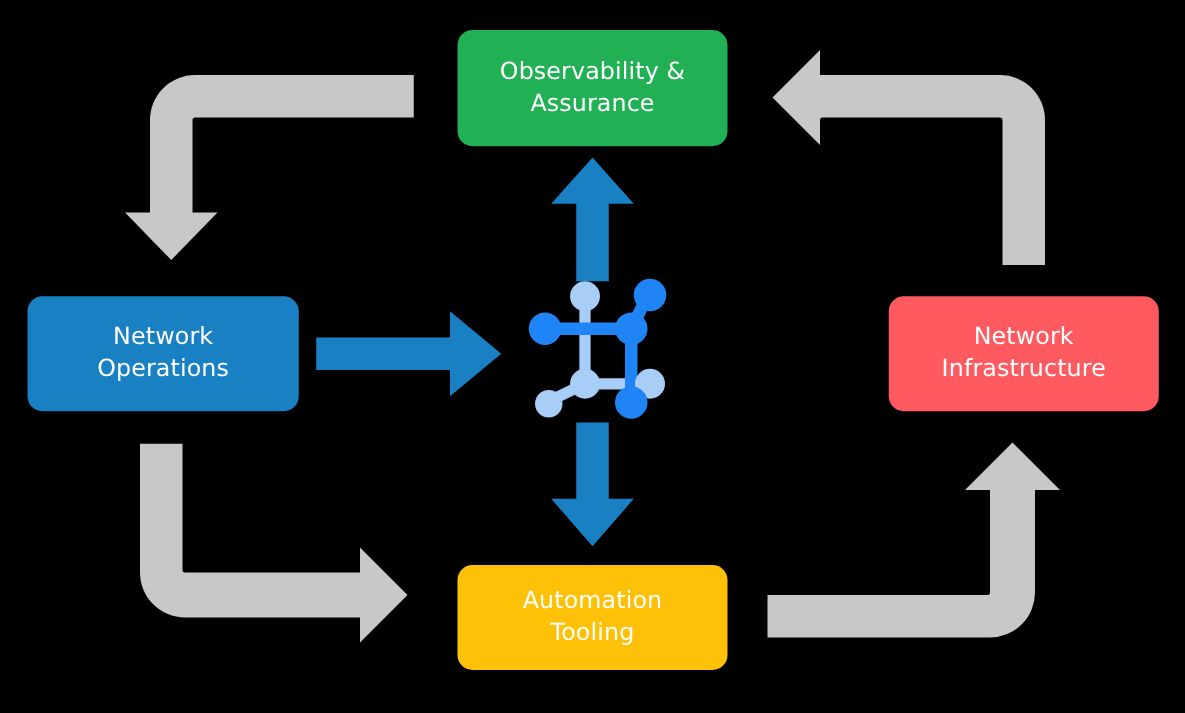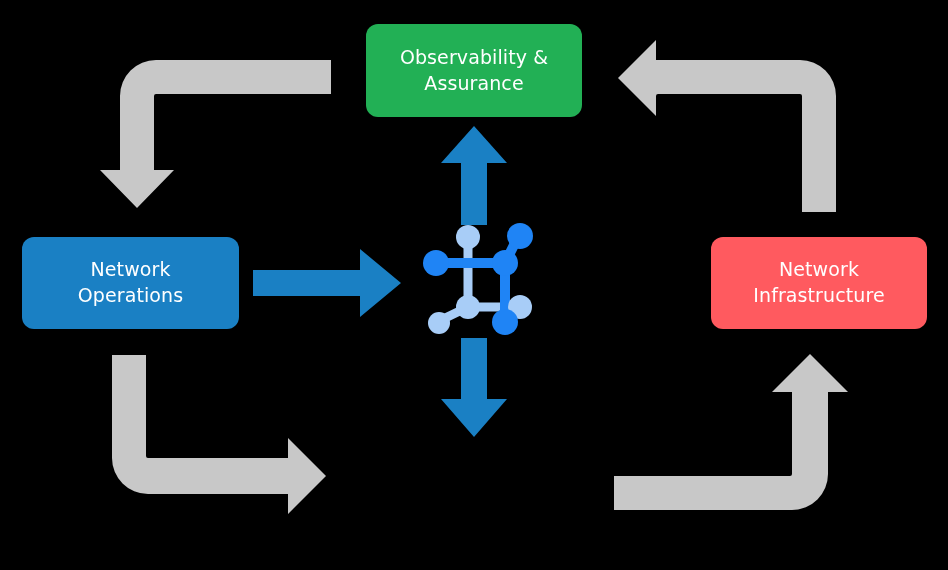--- a/index.html
+++ b/index.html
@@ -192,14 +192,18 @@
   <div class="node-box" id="box-operations">
     <span class="node-label">Network
 Operations</span>
   </div>
 
   <div class="node-box" id="box-infrastructure">
     <span class="node-label">Network
 Infrastructure</span>
   </div>
 
+  <div class="node-box" id="box-automation">
+    <span class="node-label">Automation
+Tooling</span>
+  </div>
 
 </div>
 
 </body></html>

